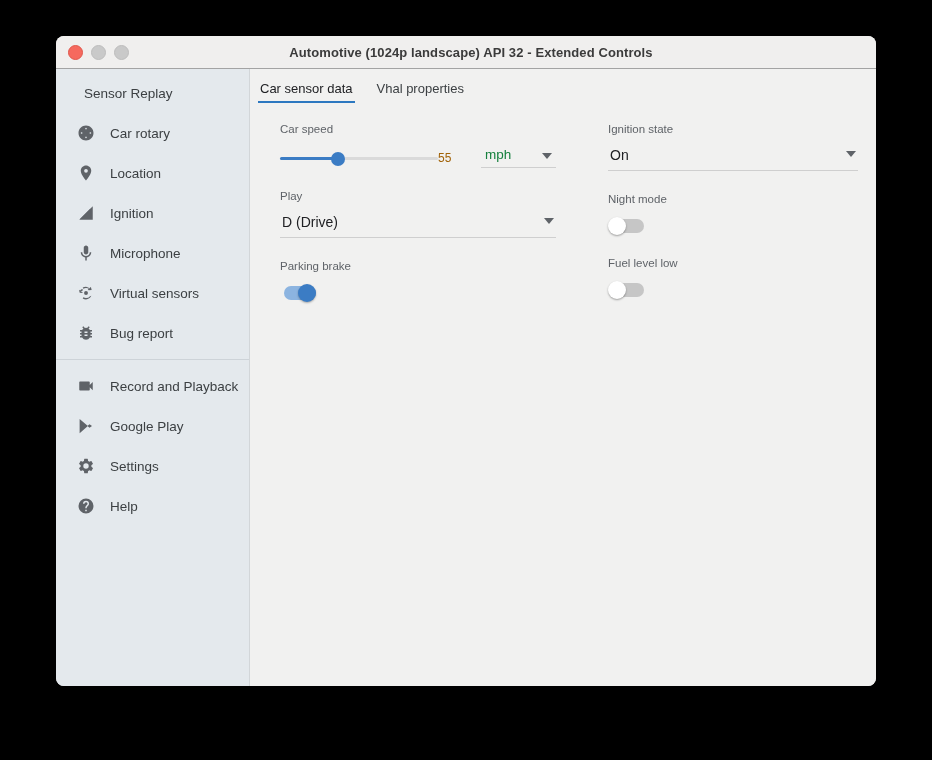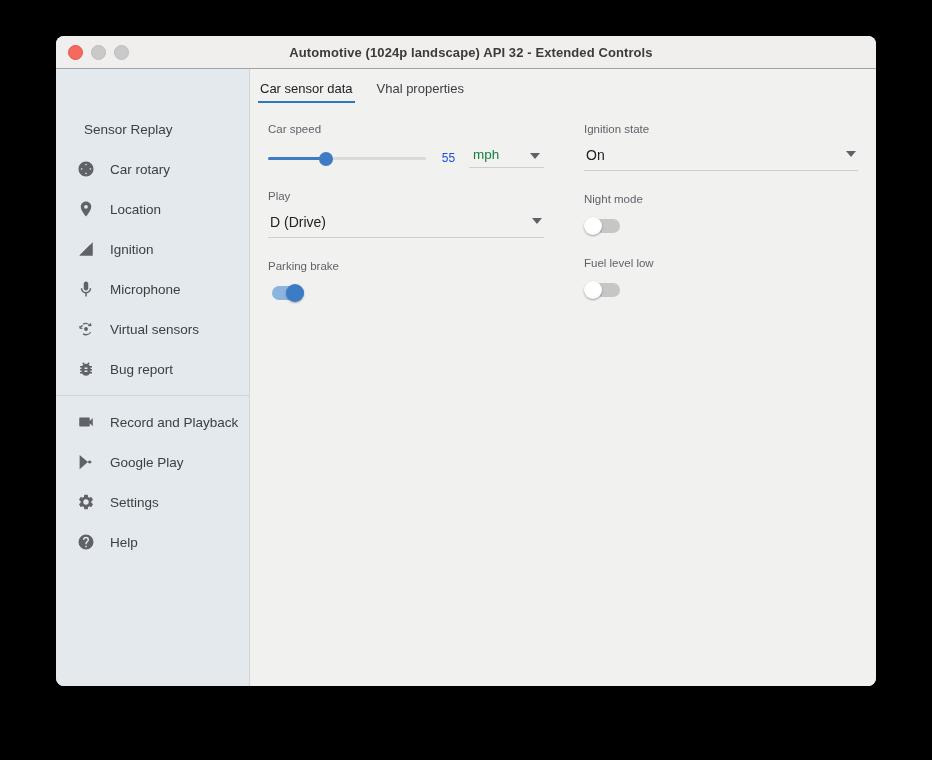--- a/index.html
+++ b/index.html
@@ -100,21 +100,20 @@
     height: 20px;
     display: flex;
     align-items: center;
     justify-content: center;
     flex: none;
   }
   .nav-item .nav-icon svg { fill: #5f6368; }
   .nav-item.sub {
     padding-left: 28px;
     gap: 0;
-    margin-top: 36px;
   }
   .nav-sep {
     height: 1px;
     background: #cdd3d8;
     margin: 6px 0 6px 0;
   }
 
   
   #content {
     flex: 1;
@@ -143,21 +142,21 @@
     left: 0; right: 0; bottom: 0;
     height: 2px;
     background: #2c78c0;
   }
 
   #panels {
     display: flex;
     padding: 20px 18px 0 18px;
     gap: 40px;
   }
-  .col { width: 276px; }
+  .col { width: 276px; margin-left: 12px; }
 
   .field { margin-bottom: 22px; }
   .field-label {
     font-size: 11.5px;
     color: #5f6368;
     margin-bottom: 12px;
   }
 
   
   .slider-row {
@@ -194,23 +193,23 @@
     top: 2px;
     left: 37%;
     margin-left: -7px;
     width: 14px;
     height: 14px;
     border-radius: 50%;
     background: #3b7cc4;
   }
   .speed-value {
     font-size: 12px;
-    color: #1d4ed8;
+    color: #a16207;
     width: 32px;
-    text-align: right;
+    text-align: left;
     margin-right: 14px;
   }
   .unit-select {
     position: relative;
     width: 82px;
     border-bottom: 1px solid #cfcfcf;
     padding: 0 0 5px 4px;
     box-sizing: border-box;
     font-size: 13.5px;
     color: #15803d;

